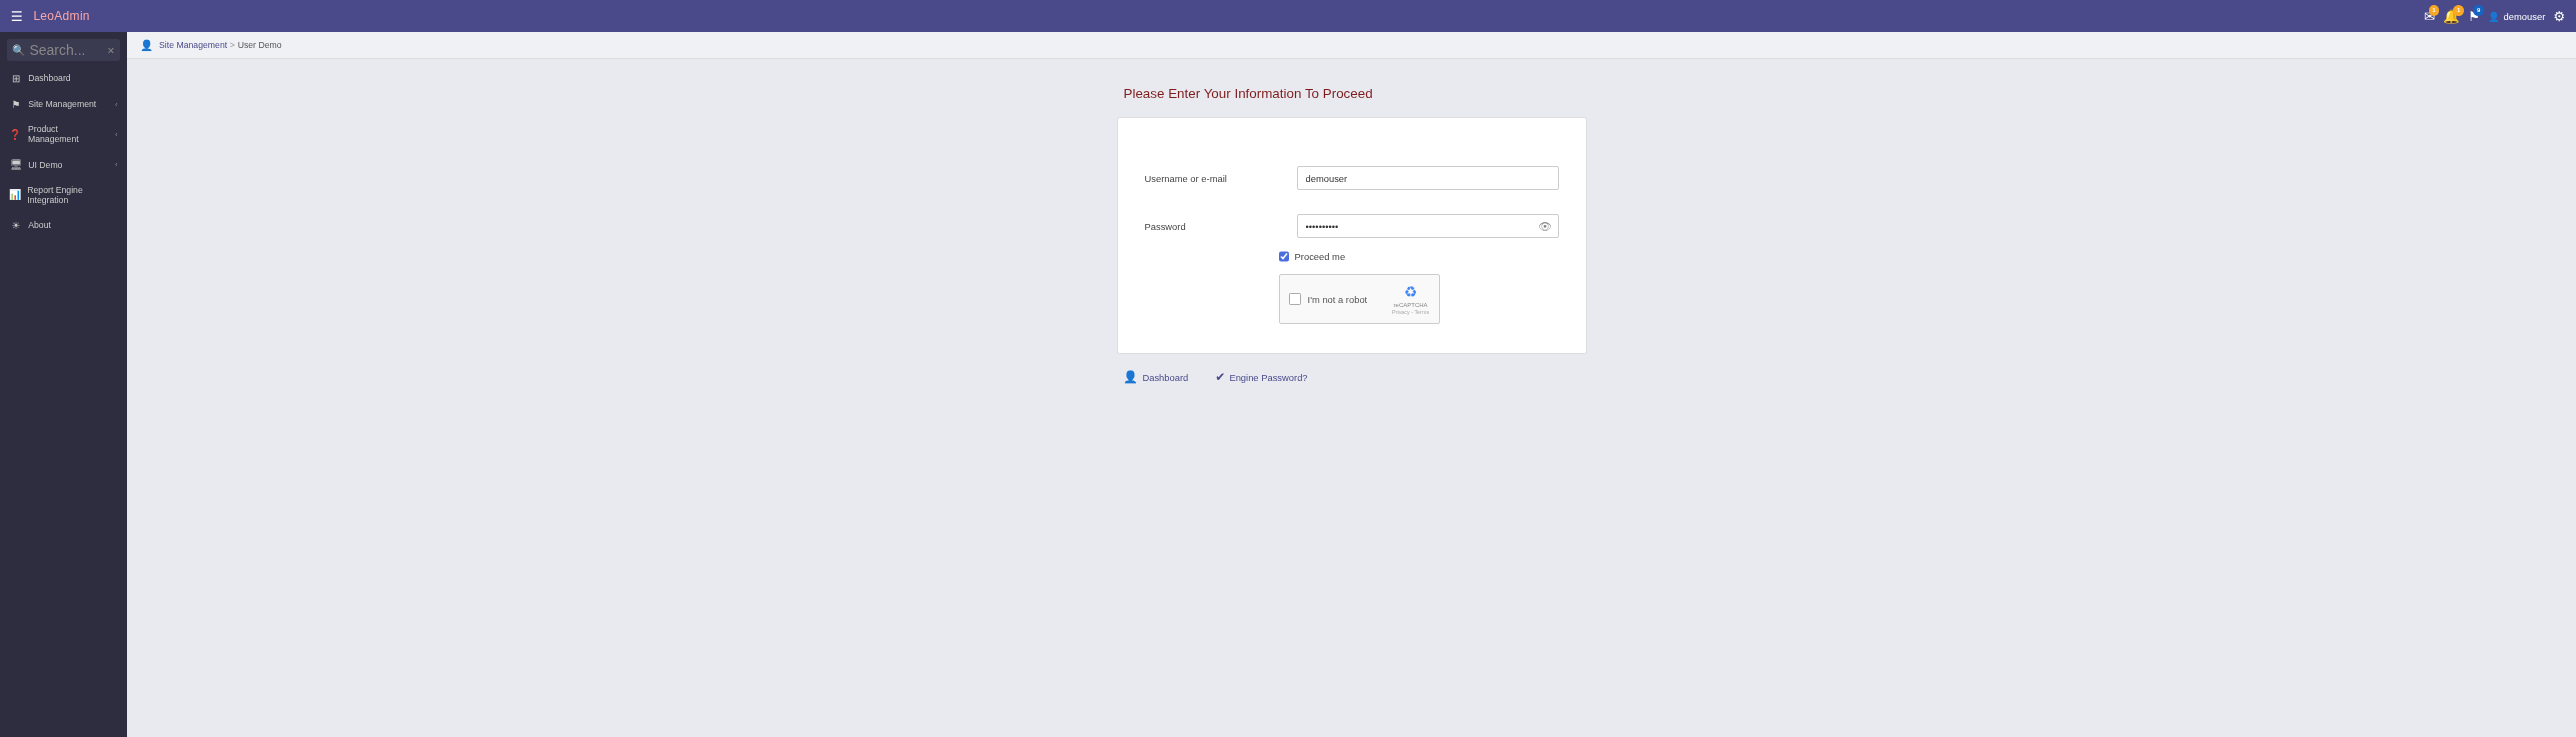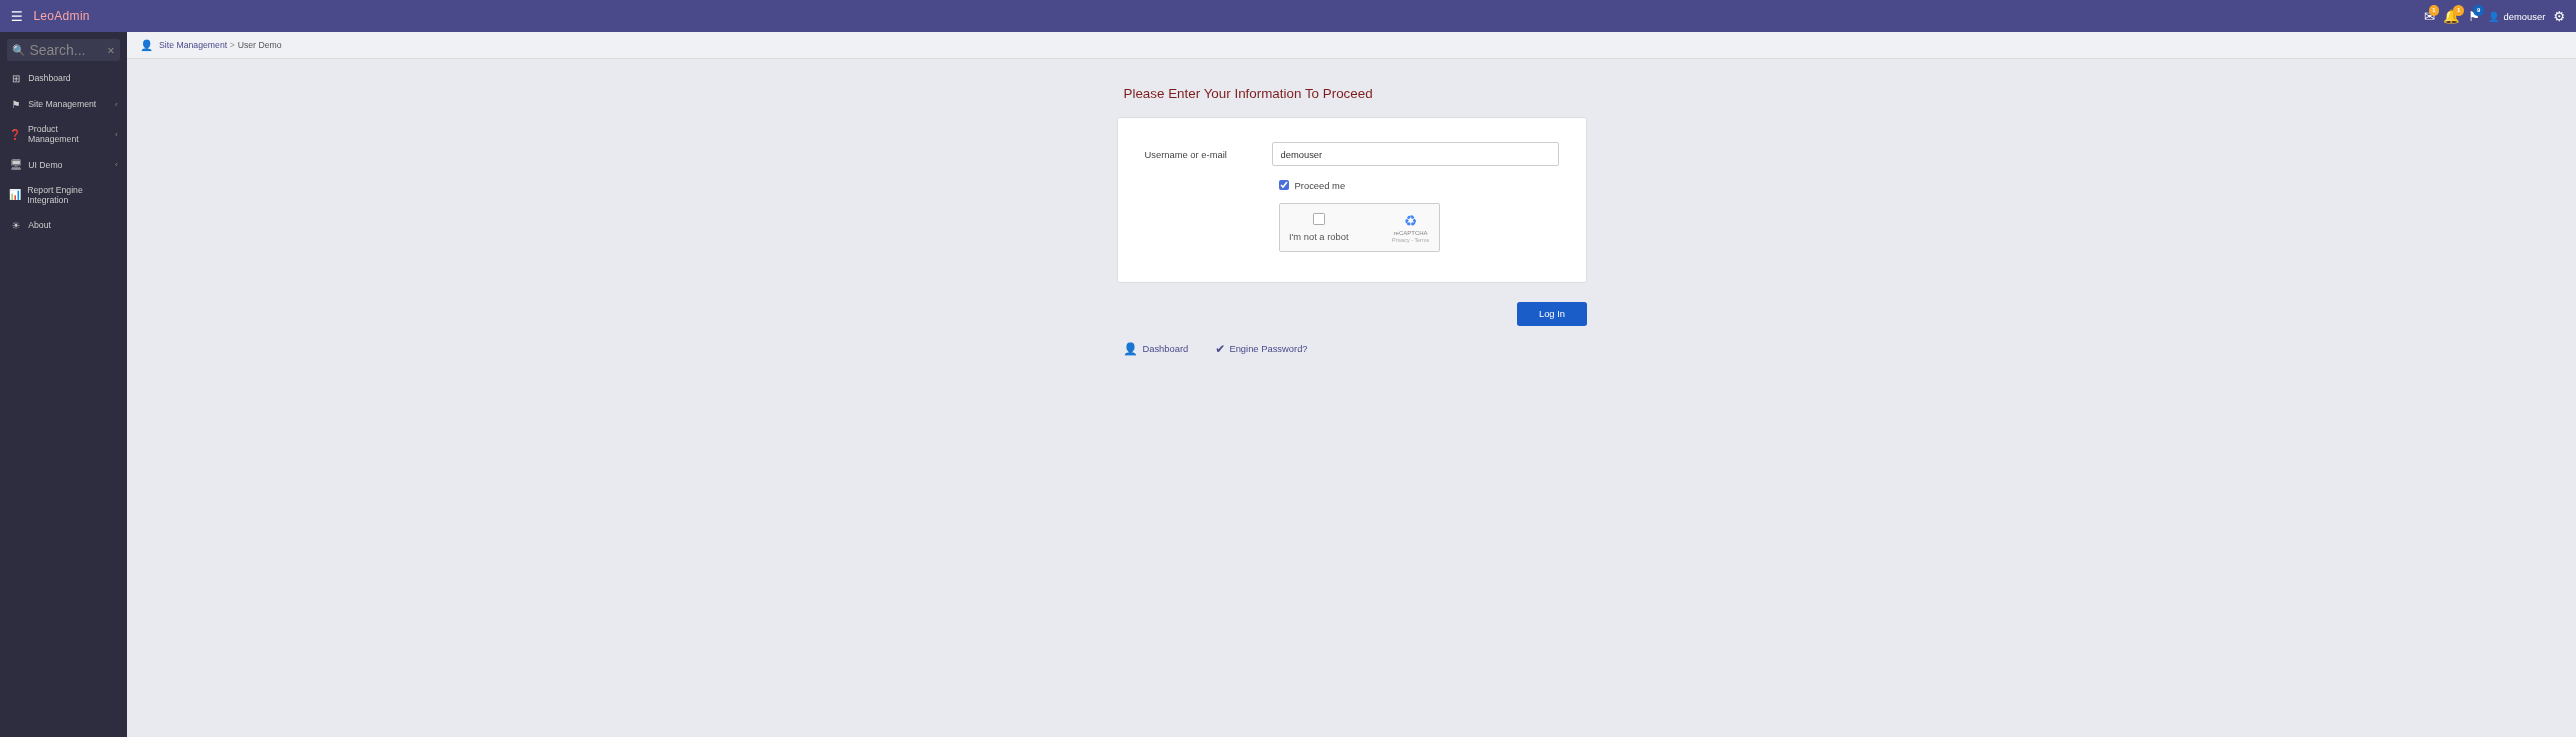--- a/index.html
+++ b/index.html
@@ -173,21 +173,22 @@
       background: #fff;
       border: 0.7px solid #ddd;
       border-radius: 2.7px;
       width: 470px;
       padding: 24px 27px;
     }
     .form-row {
       display: flex;
       align-items: center;
       margin-bottom: 13.4px;
-      gap: 6px;
+      gap: 31px;
+      margin-top: 24px;
     }
     .form-label {
       width: 121px;
       font-size: 9.4px;
       color: #444;
       flex-shrink: 0;
     }
     .form-input-wrap {
       flex: 1;
       position: relative;
@@ -238,21 +239,20 @@
       padding: 8px 9.4px;
       display: flex;
       align-items: center;
       justify-content: space-between;
       background: #f9f9f9;
     }
     .captcha-left {
       display: flex;
       align-items: center;
       gap: 6.7px;
-      flex-direction: column;
     }
     .captcha-checkbox {
       width: 12px;
       height: 12px;
       border: 1.3px solid #aaa;
       border-radius: 1.3px;
       background: #fff;
       cursor: pointer;
     }
     .captcha-text {
@@ -397,20 +397,27 @@
 
       <div class="login-card">
 
         <div class="form-row">
           <label class="form-label">Username or e-mail</label>
           <div class="form-input-wrap">
             <input type="text" class="form-input" value="demouser" style="">
           </div>
         </div>
 
+        <div class="form-row">
+          <label class="form-label">Password</label>
+          <div class="form-input-wrap">
+            <input type="password" class="form-input" value="••••••••••" style="">
+            <span class="password-toggle">👁</span>
+          </div>
+        </div>
 
         <div class="remember-row">
           <input type="checkbox" class="remember-checkbox" checked="" style="">
           <span class="remember-label">Proceed me</span>
         </div>
 
         <div class="captcha-row">
           <div class="captcha-box">
             <div class="captcha-left">
               <div class="captcha-checkbox"></div>
@@ -418,23 +425,20 @@
             </div>
             <div class="captcha-right">
               <span class="captcha-logo">♻</span>
               <span class="captcha-brand">reCAPTCHA</span>
               <span class="captcha-links">Privacy - Terms</span>
             </div>
           </div>
         </div>
       </div>
 
-      <div class="login-btn-row">
-        <button class="login-btn">Log In</button>
-      </div>
 
       <div class="bottom-links">
         <div class="bottom-link">
           <span class="bottom-link-icon">👤</span>
           <span>Dashboard</span>
         </div>
         <div class="bottom-link">
           <span class="bottom-link-icon">✔</span>
           <span>Engine Password?</span>
         </div>

